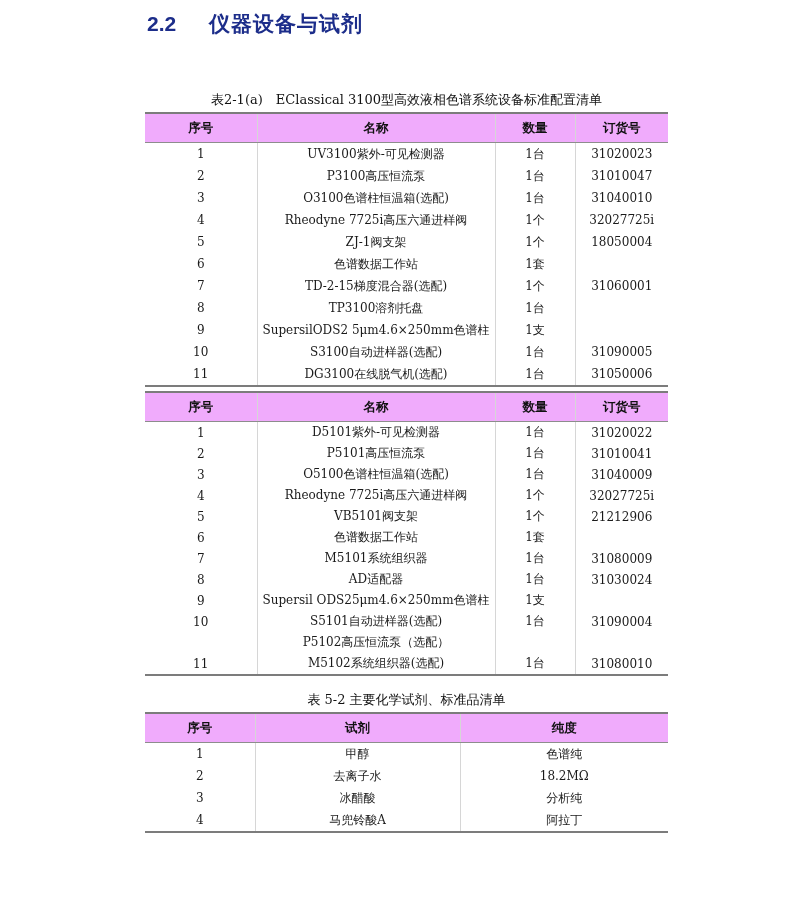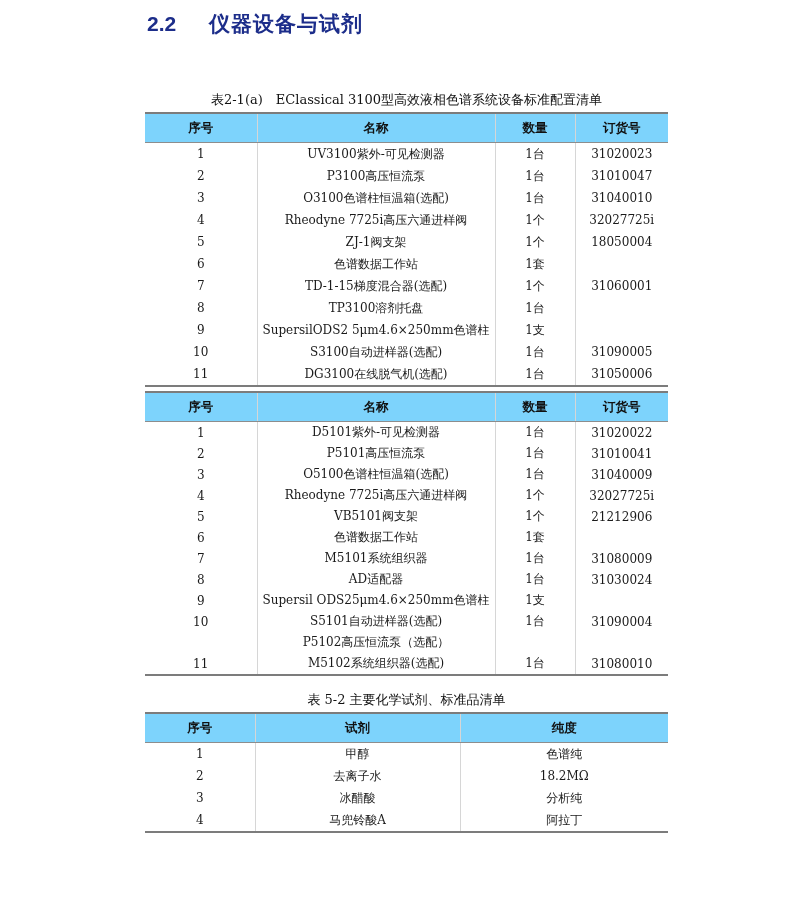--- a/index.html
+++ b/index.html
@@ -24,21 +24,21 @@
   .title-c{margin-top:16px;}
   table.doc-table{
     width:523px;border-collapse:collapse;table-layout:fixed;
     margin-top:4px;
     border-top:2.4px solid #7c7c7c;
     border-bottom:2.4px solid #7c7c7c;
     font-size:12px;
   }
   table.doc-table th{
     font-weight:bold;font-size:12.5px;height:28px;
-    background:#7dd3fc;
+    background:#f0abfc;
     border-bottom:1.5px solid #8d8d8d;
     padding:0;text-align:center;vertical-align:middle;color:#111;
   }
   table.doc-table td{
     height:22px;padding:0;text-align:center;vertical-align:middle;
     white-space:nowrap;overflow:hidden;
   }
   table.tbl-b td{height:21px;}
   table.doc-table th + th,
   table.doc-table td + td{border-left:1px solid #d6d6d6;}
@@ -106,21 +106,21 @@
             <td>18050004</td>
           </tr>
           <tr>
             <td>6</td>
             <td>色谱数据工作站</td>
             <td>1套</td>
             <td></td>
           </tr>
           <tr>
             <td>7</td>
-            <td>TD-1-15梯度混合器(选配)</td>
+            <td>TD-2-15梯度混合器(选配)</td>
             <td>1个</td>
             <td>31060001</td>
           </tr>
           <tr>
             <td>8</td>
             <td>TP3100溶剂托盘</td>
             <td>1台</td>
             <td></td>
           </tr>
           <tr>

